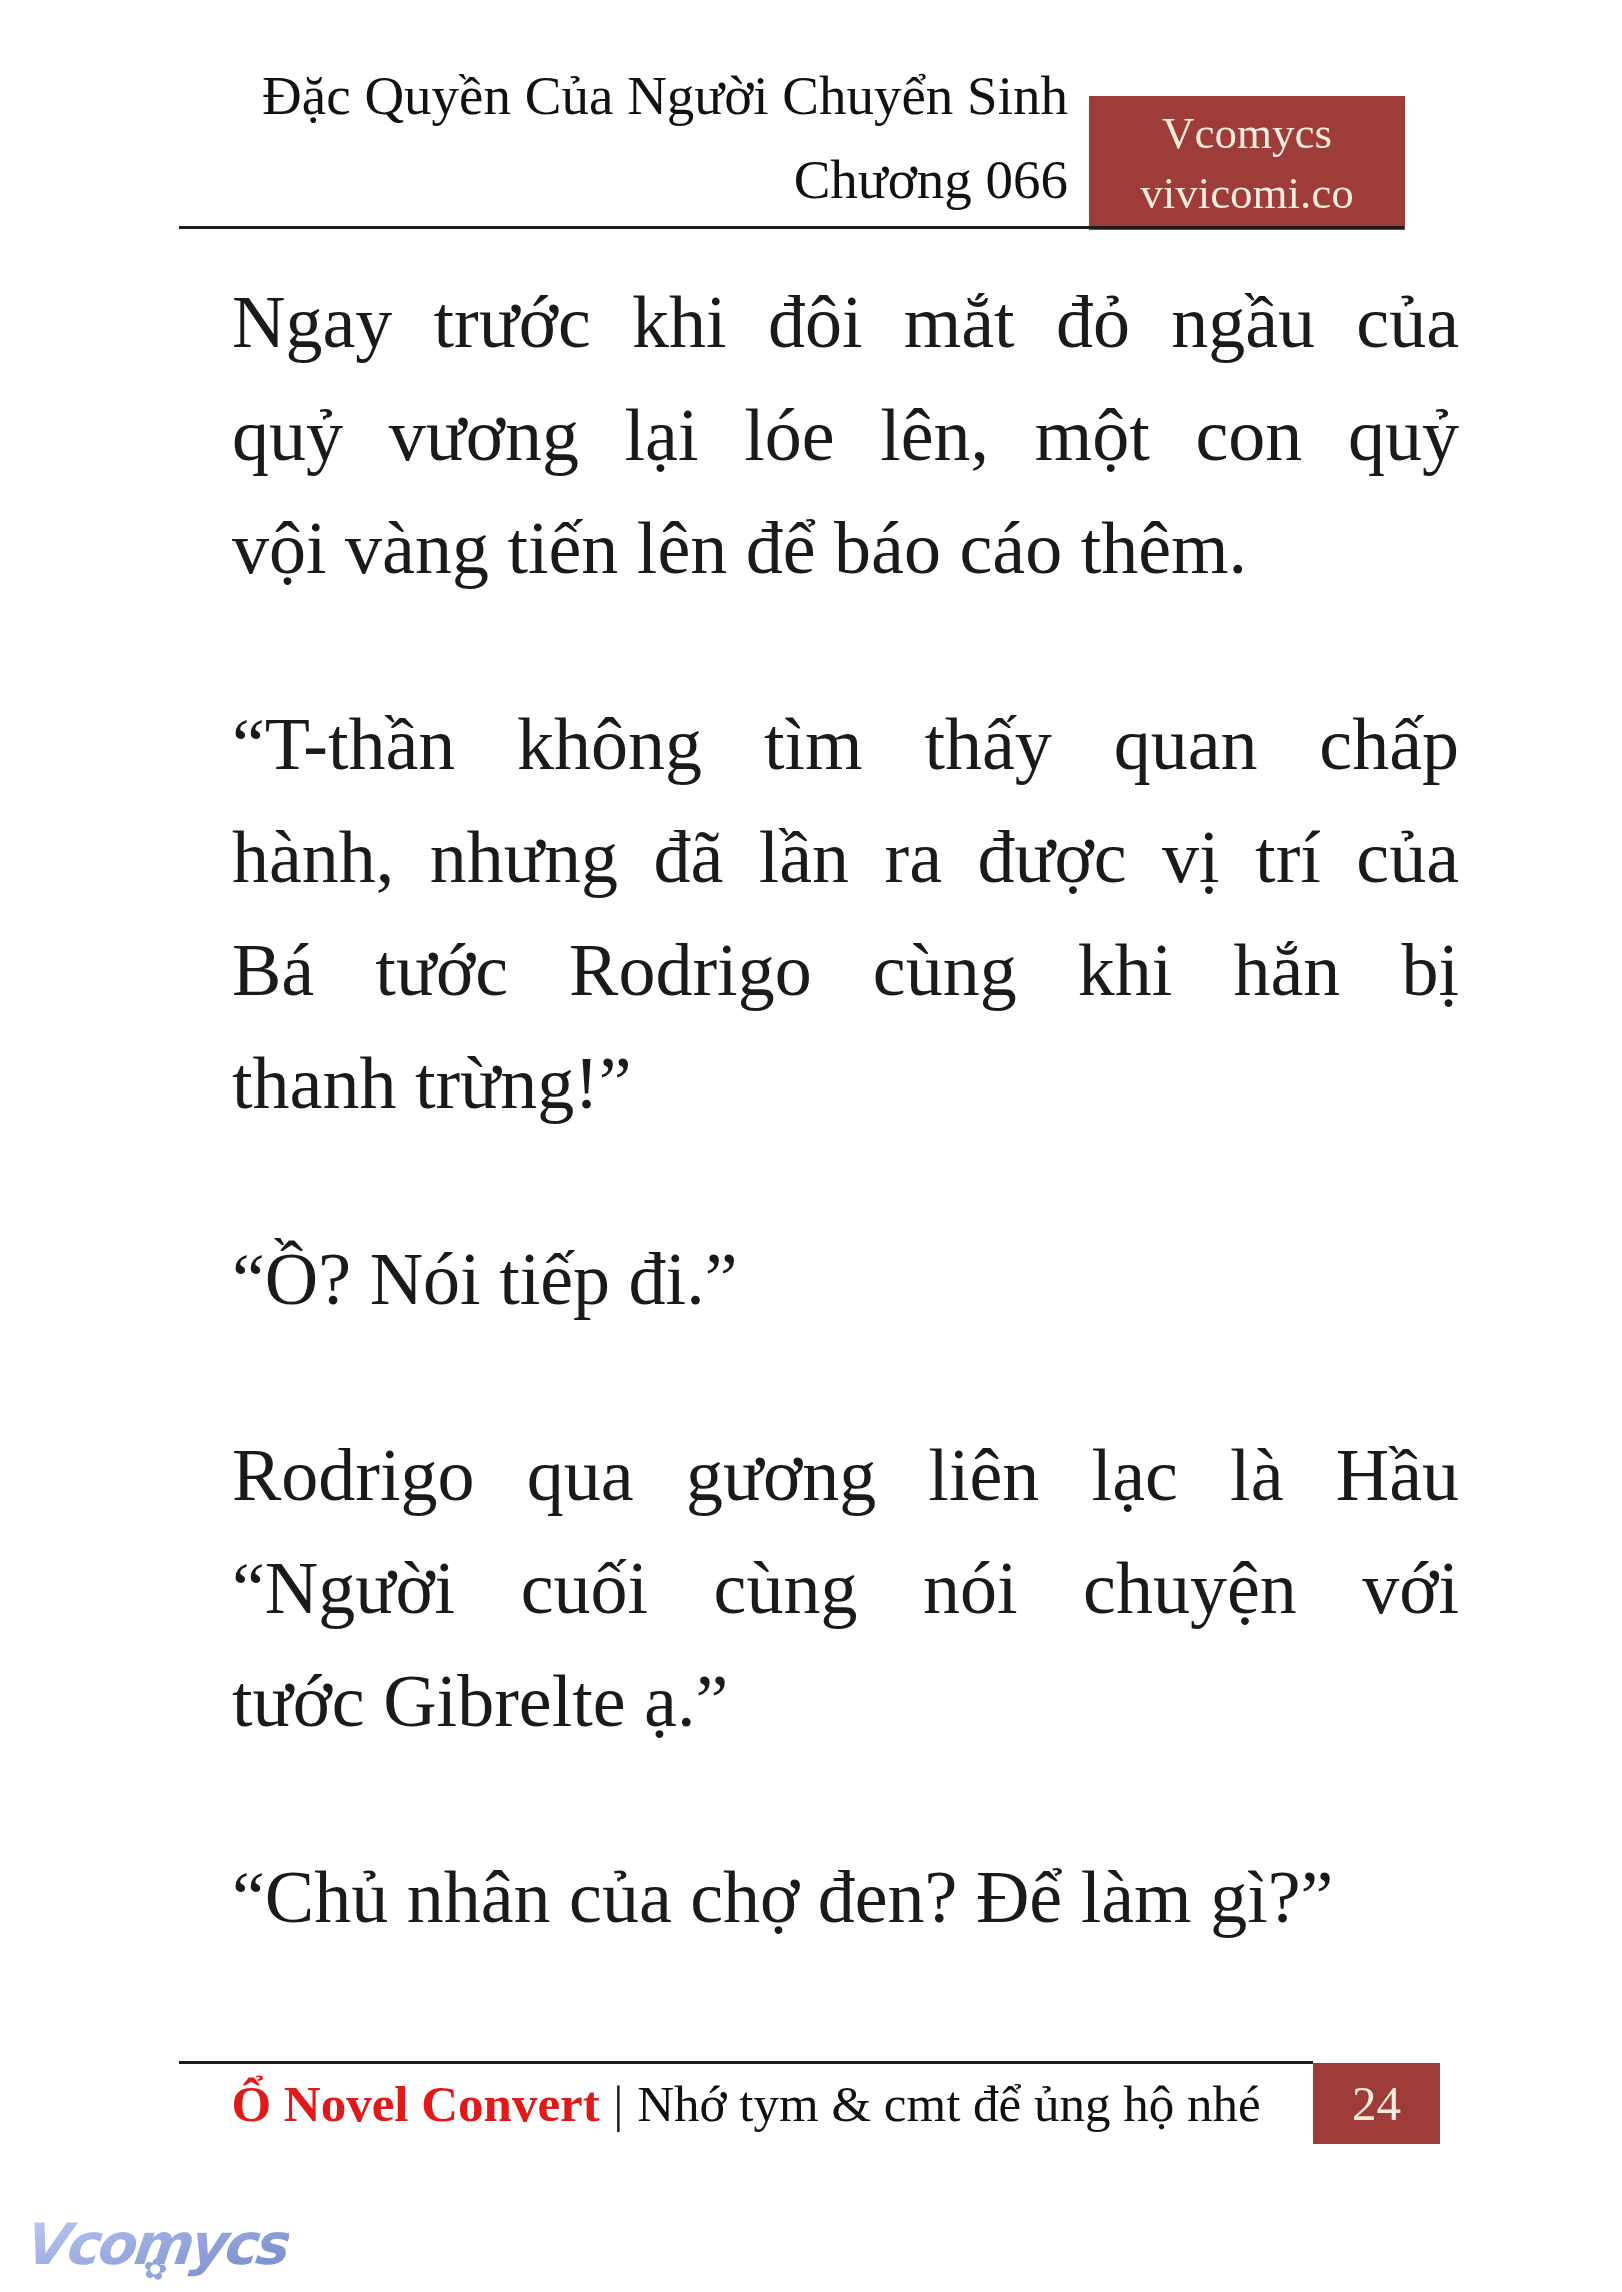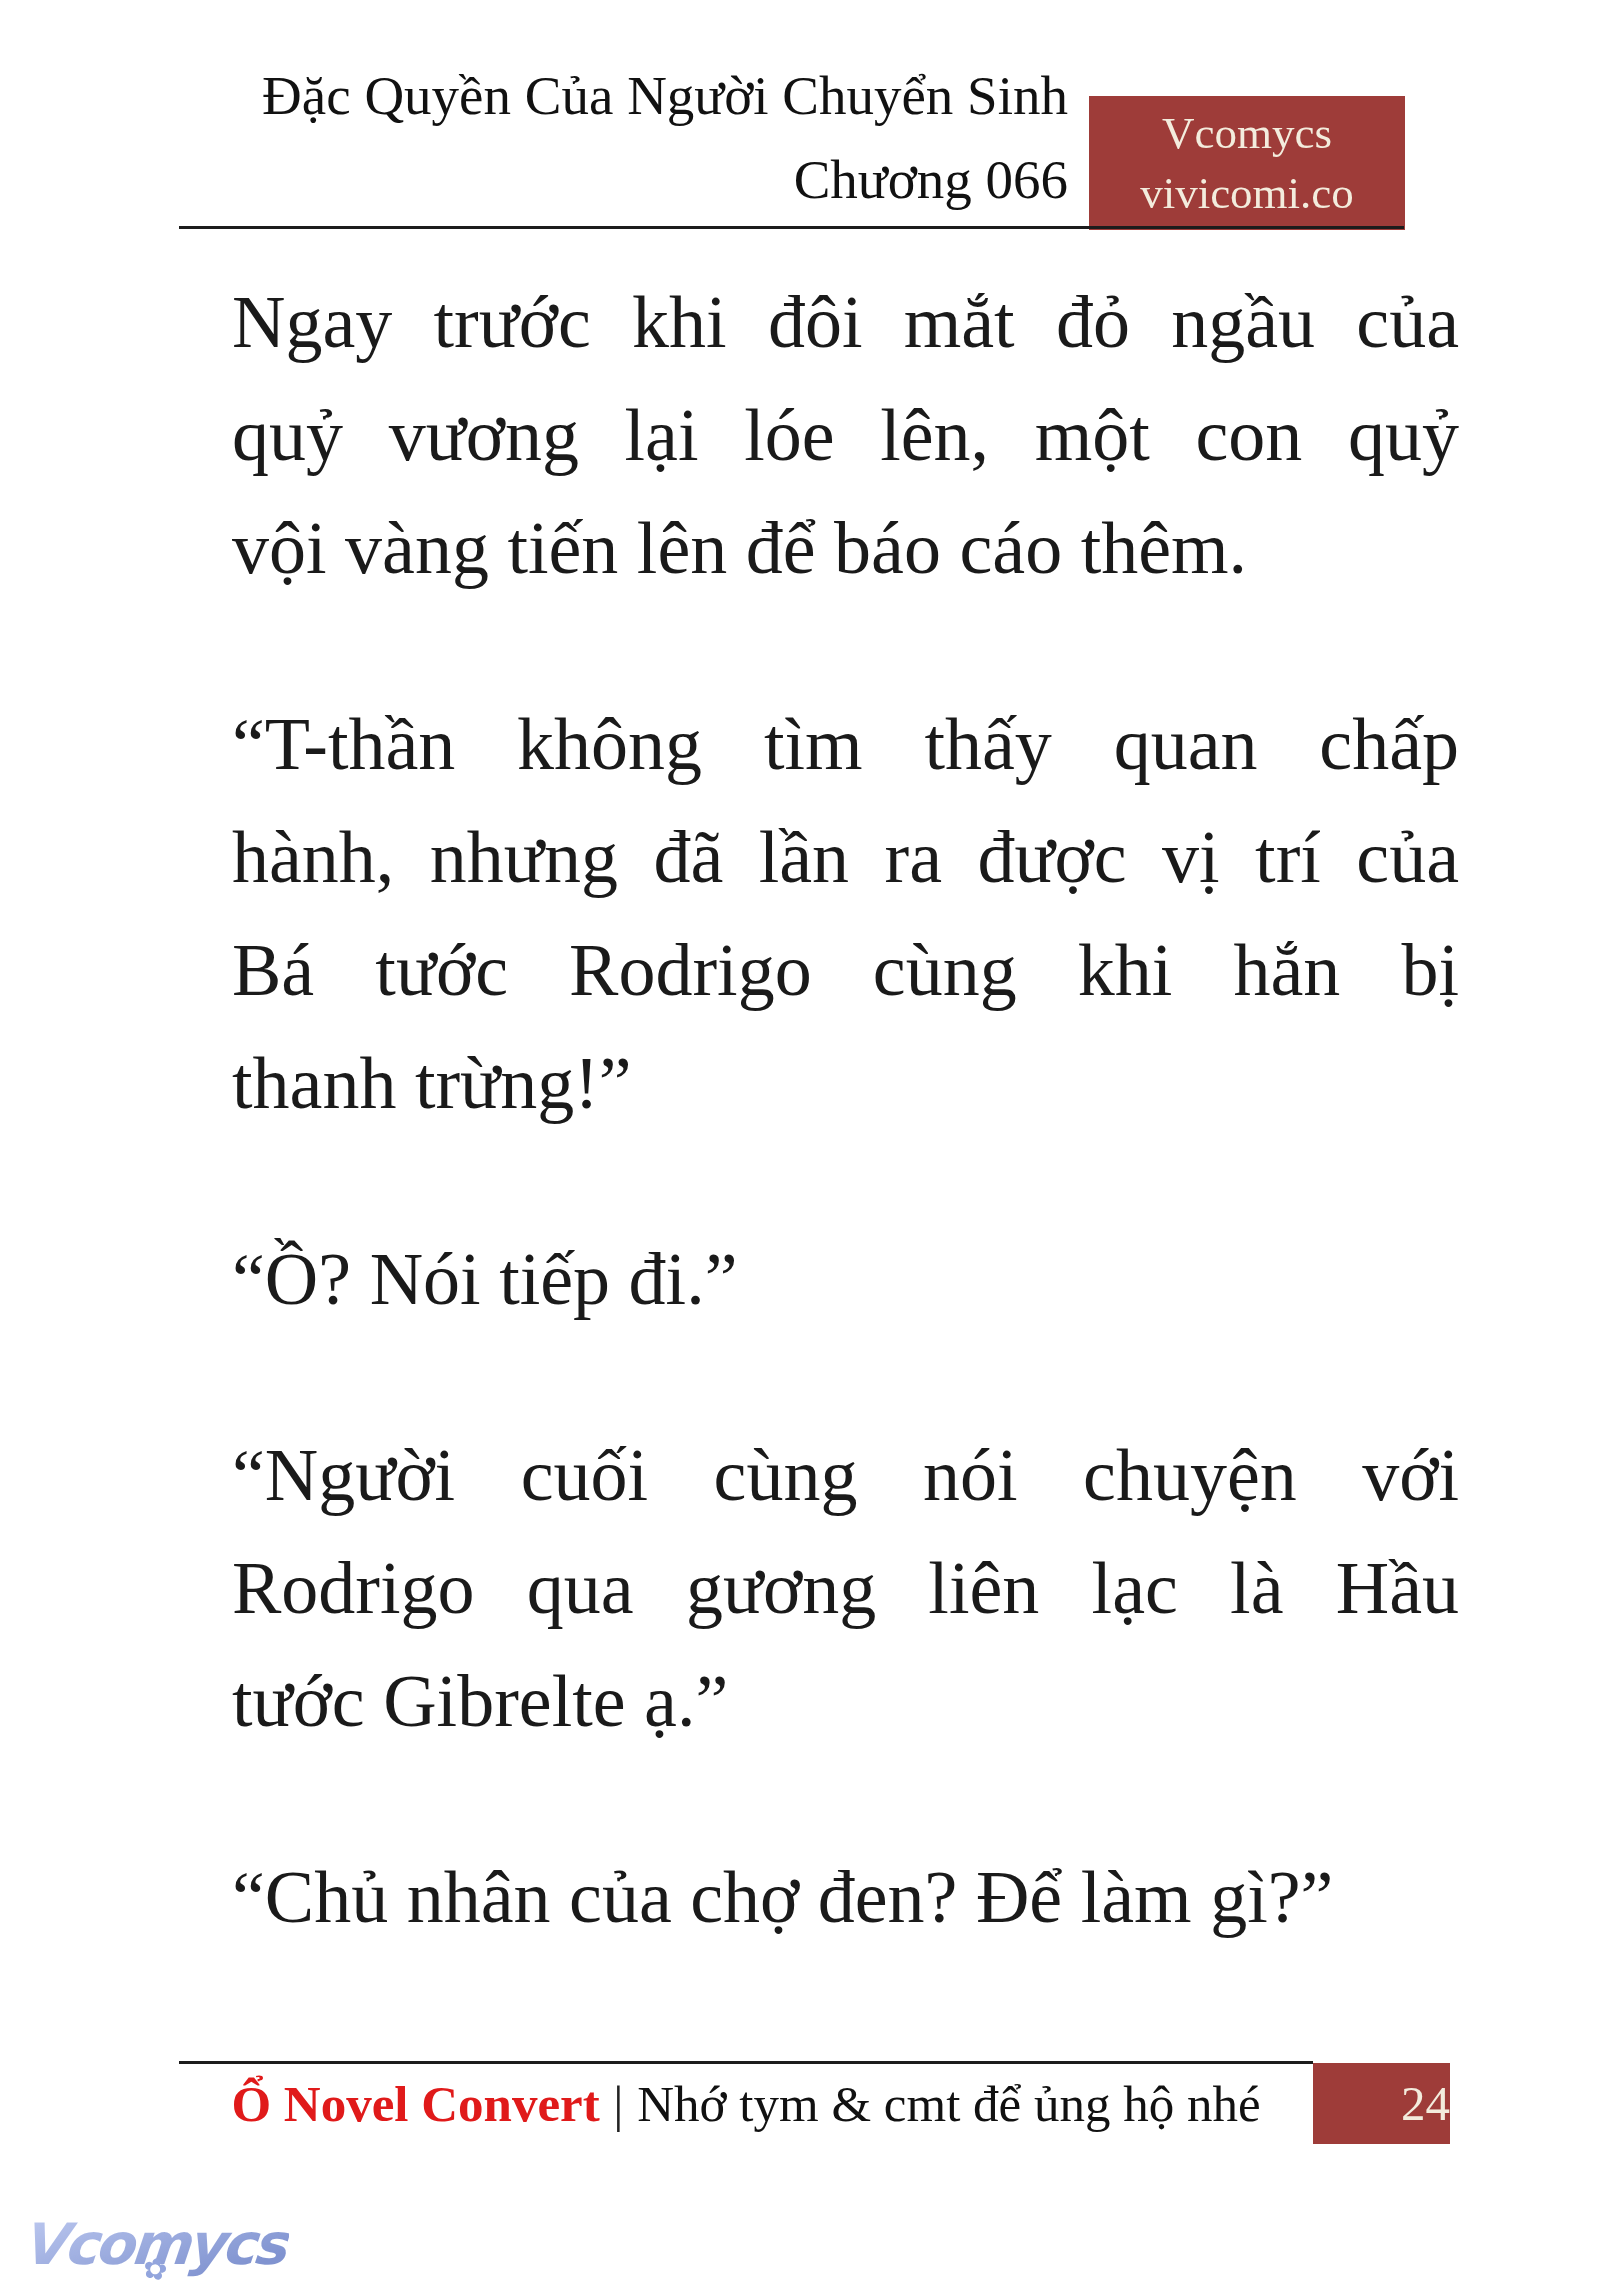--- a/index.html
+++ b/index.html
@@ -100,28 +100,28 @@
   }
   .footer-sep {
     color: #222;
     padding: 0 13.7px;
     font-weight: normal;
   }
   .page-box {
     position: absolute;
     left: 1313px;
     top: 2063px;
-    width: 137px;
+    width: 127px;
     height: 81px;
     background: var(--maroon);
     color: var(--cream);
     font-size: 49px;
     display: flex;
     align-items: center;
-    justify-content: flex-end;
+    justify-content: center;
     font-family: Liberation Serif, serif;
   }
 
   
   .watermark {
     position: absolute;
     left: 27.4px;
     top: 2211px;
     font-family: "DejaVu Sans", sans-serif;
     font-style: italic;
@@ -169,22 +169,22 @@
     <div class="para">
       <div class="bodyline">“T-thần không tìm thấy quan chấp</div>
       <div class="bodyline">hành, nhưng đã lần ra được vị trí của</div>
       <div class="bodyline">Bá tước Rodrigo cùng khi hắn bị</div>
       <div class="bodyline">thanh trừng!”</div>
     </div>
     <div class="para">
       <div class="bodyline">“Ồ? Nói tiếp đi.”</div>
     </div>
     <div class="para">
+      <div class="bodyline">Rodrigo qua gương liên lạc là Hầu</div>
       <div class="bodyline">“Người cuối cùng nói chuyện với</div>
-      <div class="bodyline">Rodrigo qua gương liên lạc là Hầu</div>
       <div class="bodyline">tước Gibrelte ạ.”</div>
     </div>
     <div class="para">
       <div class="bodyline">“Chủ nhân của chợ đen? Để làm gì?”</div>
     </div>
   </div>
 
 <div class="footer-rule"></div>
 
 <div class="footer-text">

